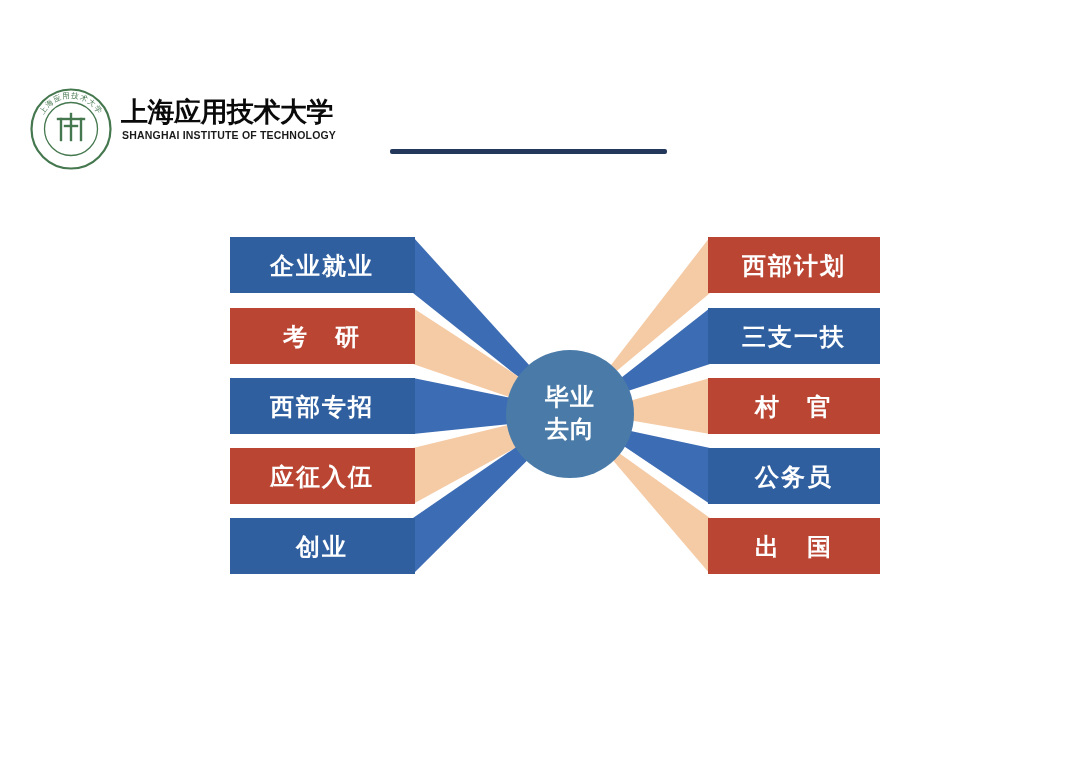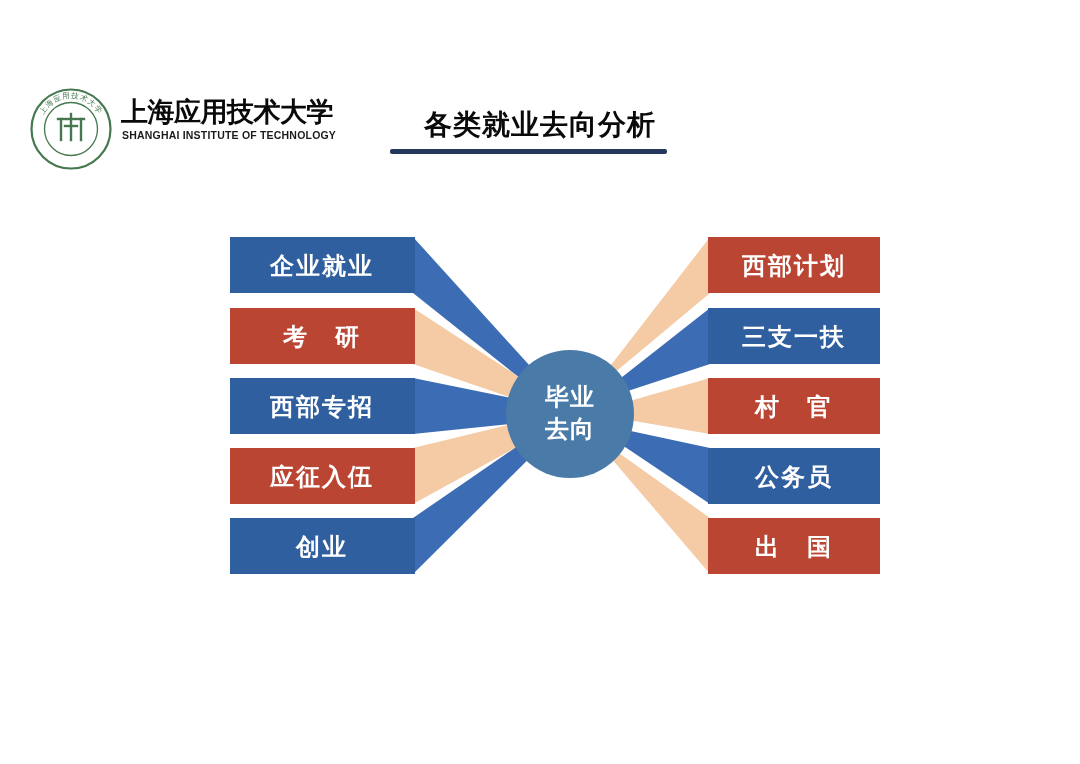--- a/index.html
+++ b/index.html
@@ -62,21 +62,20 @@
       <path d="M31 31 v21"></path>
       <path d="M51 31 v21"></path>
       <path d="M41 26 v26"></path>
       <path d="M35 38 h12"></path>
     </g>
   </svg>
 
   <div class="uni-name-cn">上海应用技术大学</div>
   <div class="uni-name-en">SHANGHAI INSTITUTE OF TECHNOLOGY</div>
 
-  <div class="slide-title">各类就业去向分析</div>
   <div class="title-underline" style="background:#24385c;"></div>
 
   <svg class="diagram-svg" viewBox="0 0 1080 764">
 
     <g>
       <polygon points="413,237 413,293 570,418 570,410" fill="#3c6cb4"></polygon>
       <polygon points="413,308 413,364 570,418 570,410" fill="#f5cba6"></polygon>
       <polygon points="413,378 413,434 570,418 570,410" fill="#3c6cb4"></polygon>
       <polygon points="413,448 413,504 570,418 570,410" fill="#f5cba6"></polygon>
       <polygon points="413,518 413,574 570,418 570,410" fill="#3c6cb4"></polygon>

